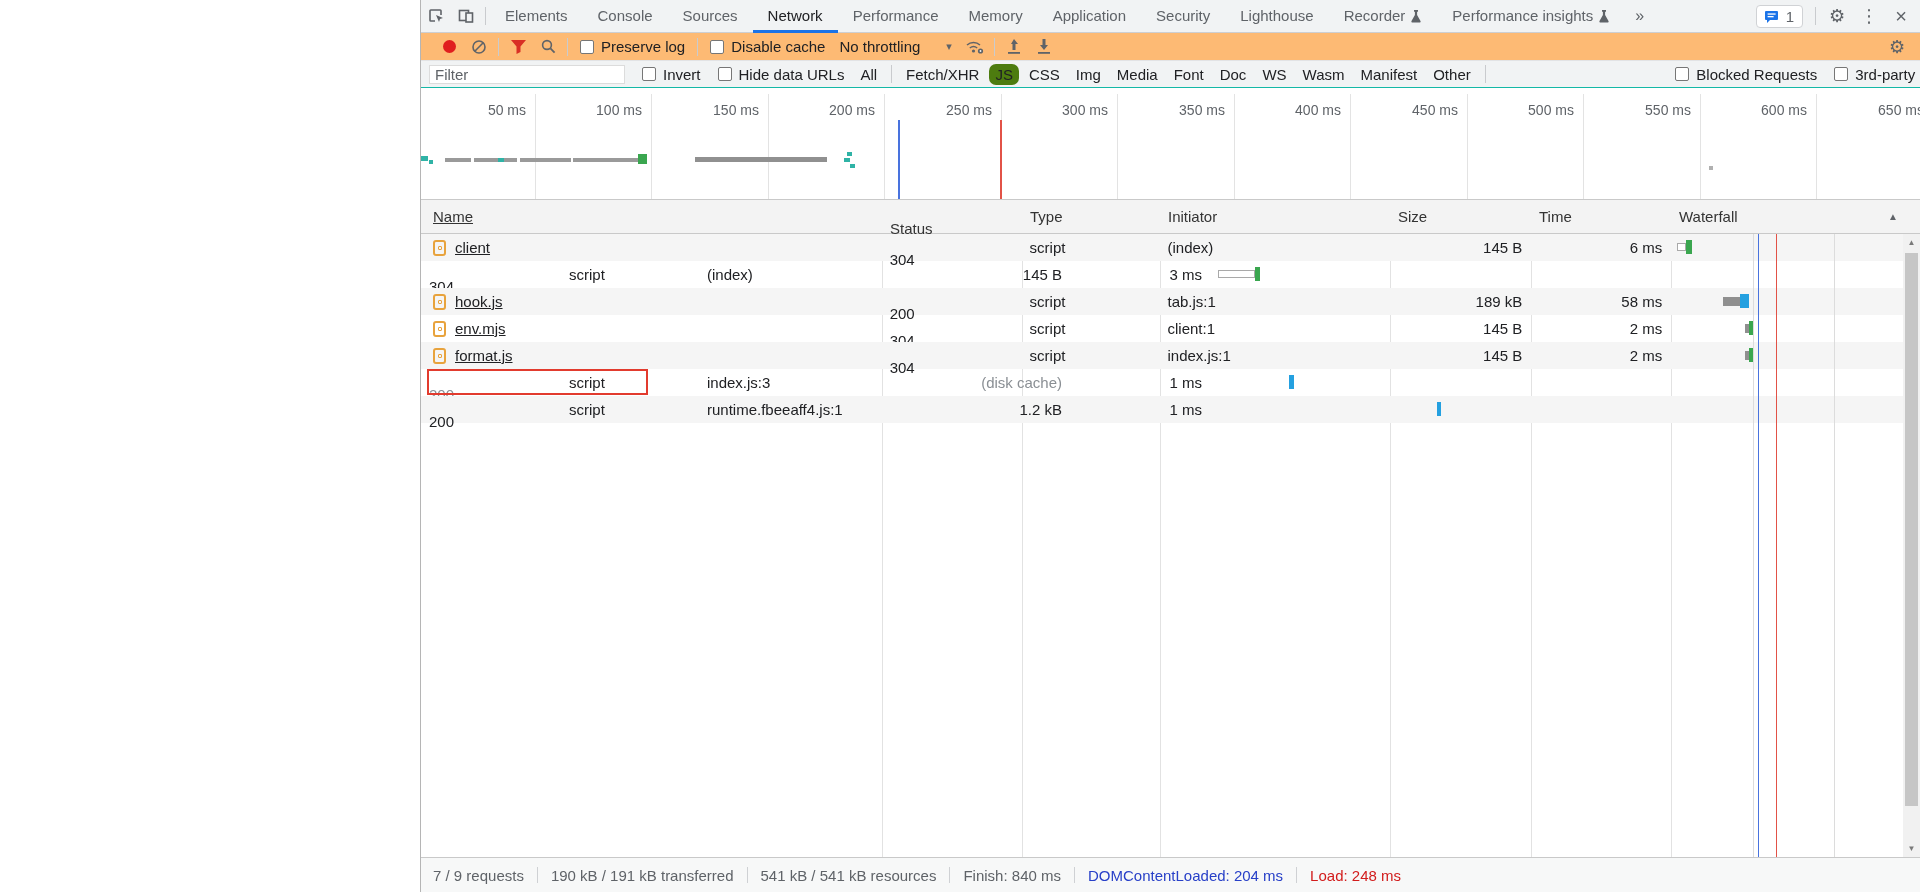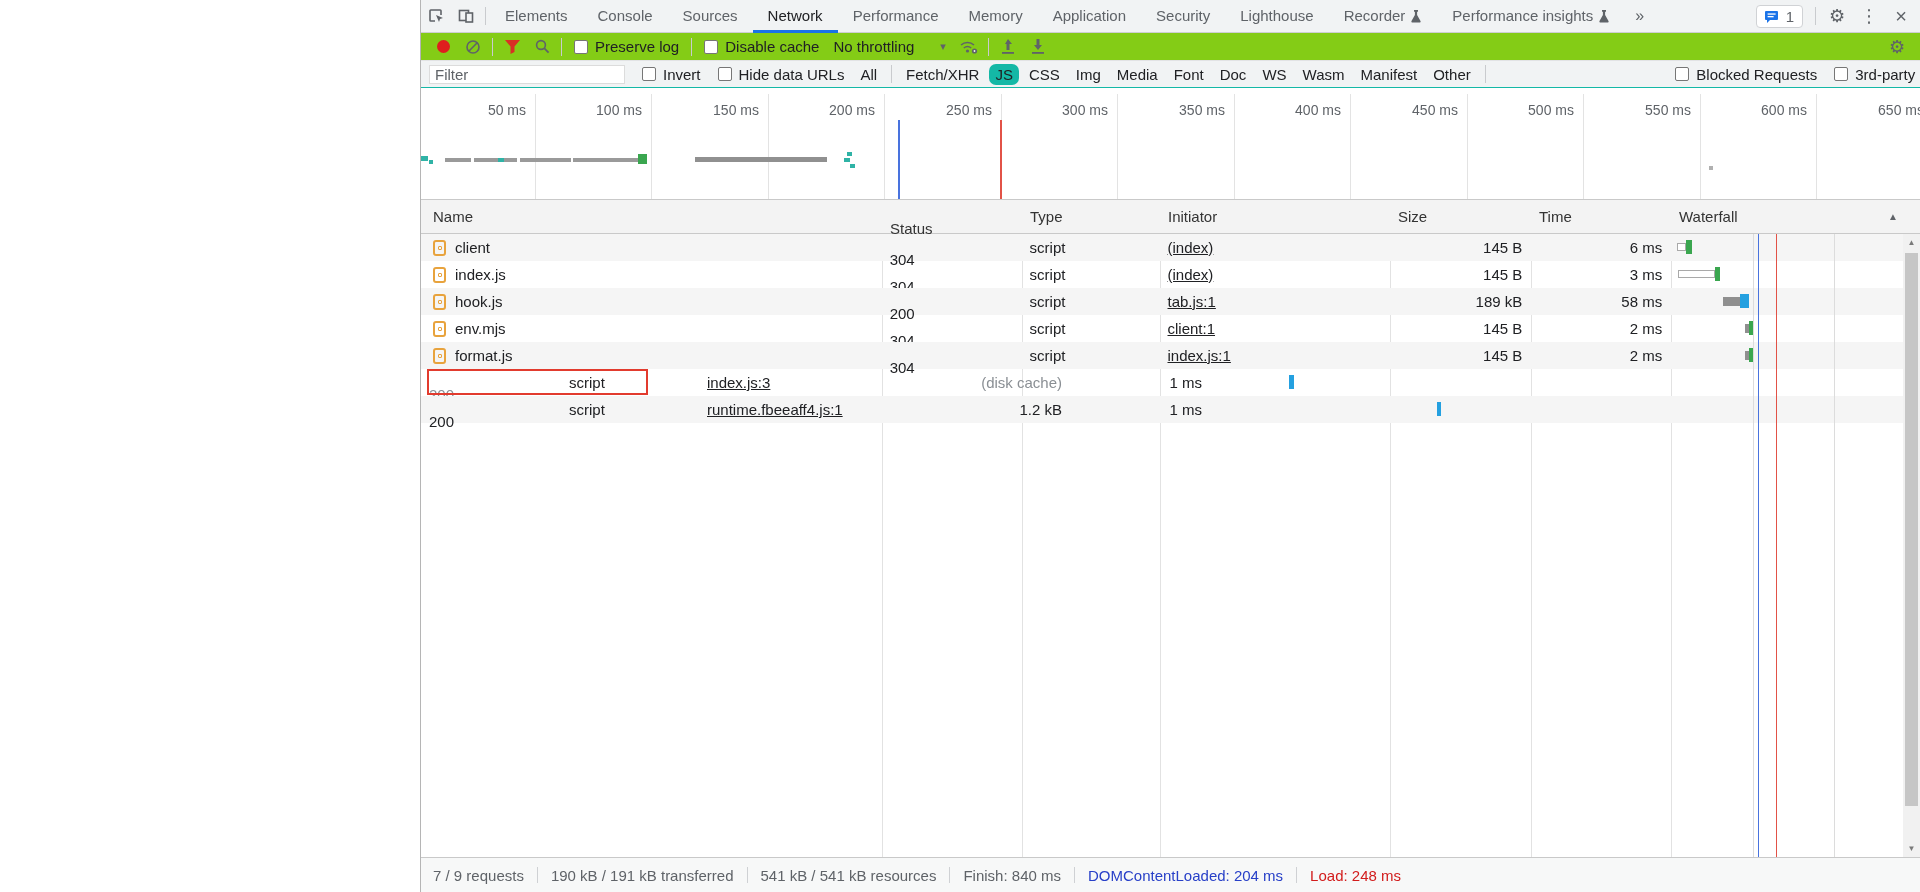--- a/index.html
+++ b/index.html
@@ -25,40 +25,40 @@
          display:flex; align-items:center; gap:5px; flex:none; }
   .tab.active { color:#202124; box-shadow:inset 0 -3px 0 #1a73e8; }
   .more-tabs { padding:0 10px; color:#5f6368; font-size:16px; }
   .tab-right { margin-left:auto; display:flex; align-items:center; gap:2px; padding-right:4px; }
   .issues { display:flex; align-items:center; gap:6px; border:1px solid #d0d2d5; border-radius:4px;
             background:#fff; padding:2px 8px; color:#5f6368; margin-right:6px; }
   .glyph { color:#5f6368; font-size:18px; line-height:1; }
   .flask svg, .flask { color:#5f6368; }
 
   
-  .netbar { height:28px; background:#84cc16; border-bottom:1px solid #e2e3e5;
-            display:flex; align-items:center; padding-left:8px; }
+  .netbar { height:28px; background:#fdba74; border-bottom:1px solid #e2e3e5;
+            display:flex; align-items:center; padding-left:14px; }
   .nb-gap { width:8px; flex:none; }
   .record-dot { width:13px; height:13px; border-radius:50%; background:#e01e1e; margin:0 8px; }
   .cb { width:14px; height:14px; border:1px solid #767676; border-radius:2px; background:#fff;
         flex:none; margin-right:7px; }
   .nb-label { color:#202124; white-space:nowrap; }
   .throttle { display:flex; align-items:center; gap:26px; margin-left:14px; color:#202124; }
   .caret { font-size:11px; color:#5f6368; }
   .netbar .right-gear { margin-left:auto; margin-right:8px; }
 
   
   .filterbar { height:27px; background:#f1f3f4; border-bottom:1px solid #14b8a6;
                display:flex; align-items:center; padding-left:8px; white-space:nowrap; }
   .filter-input { width:196px; height:19px; border:1px solid #dcdcdc; background:#fff;
                   font:15px "Liberation Sans", sans-serif; color:#202124; padding:0 5px; outline:none; }
   .filter-input::placeholder { color:#5f6368; }
   .fcheck { display:flex; align-items:center; margin-left:17px; }
   .pill { padding:2px 6px; margin:0 2px; color:#202124; border-radius:7px; }
-  .pill.sel { background:#14b8a6; }
+  .pill.sel { background:#4d7c0f; }
   .filterbar .vdiv { margin:0 6px; }
 
   
   .overview { position:relative; height:112px; background:#fff; border-bottom:1px solid #c9c9c9;
               overflow:hidden; }
   .gl { position:absolute; top:6px; bottom:0; width:1px; background:#e3e3e3; }
   .tick { position:absolute; top:14px; width:80px; text-align:right; padding-right:5px;
           color:#5f6368; font-size:14px; }
   .ovbar { position:absolute; }
   .ov-blue { position:absolute; top:32px; bottom:0; width:2px; background:#4973de; }
@@ -67,29 +67,29 @@
   
   .grid { position:relative; height:657px; background:#fff; overflow:hidden; }
   .coldiv { position:absolute; top:0; bottom:0; width:1px; background:#e2e2e2; }
   .thead { position:relative; height:34px; background:#f3f3f3; border-bottom:1px solid #c9c9c9;
            display:flex; align-items:center; z-index:2; }
   .th { padding-left:8px; color:#333; }
   .sort { position:absolute; right:22px; top:11px; font-size:10px; color:#5f6368; }
   .tr { position:relative; height:27px; display:flex; align-items:center; z-index:2; }
   .tr.odd { background:#f5f5f5; }
   .td { height:27px; line-height:27px; padding-left:8px; overflow:hidden; white-space:nowrap; }
-  .c-name{width:461px; display:flex; align-items:center; padding-left:12px;}
+  .c-name{width:461px; display:flex; align-items:center; padding-left:12px;text-decoration:underline;}
   .c-status{width:140px;margin-top:24px;} .c-type{width:138px;} .c-init{width:230px;}
   .c-size{width:141px; text-align:right; padding-right:8px;}
   .c-time{width:140px; text-align:right; padding-right:8px;}
   .c-wf{width:250px; position:relative; padding:0;}
   .ficon { width:13px; height:16px; border:2px solid #e8a33d; border-radius:3px; flex:none;
            margin-right:9px; display:flex; align-items:center; justify-content:center; }
   .ficon i { display:block; width:4px; height:4px; border:1px solid #e8a33d; border-radius:1px; }
-  .init-link { text-decoration:underline; color:#202124; }
+  .init-link { color:#202124; }
   .dim { color:#8a8f94; }
   .redbox { position:absolute; left:6px; top:0; width:221px; height:26px;
             border:2px solid #e23b2e; z-index:6; pointer-events:none; }
   .wfbar { position:absolute; }
   .wf-hollow { height:8px; top:9px; background:#fff; border:1px solid #a9a9a9; }
   .wf-gray { height:9px; top:9px; background:#8f8f8f; }
   .wf-green { height:14px; top:6px; background:#3aa64f; }
   .wf-blue { height:14px; top:6px; background:#24a0e0; }
   .wfline { position:absolute; top:34px; bottom:0; width:1px; z-index:3; }
 
@@ -366,26 +366,20 @@
         <div class="td c-init"><span class="init-link">(index)</span></div>
         <div class="td c-size">145 B</div>
         <div class="td c-time">6 ms</div>
         <div class="td c-wf">
           <div class="wfbar wf-hollow" style="left:7px;width:9px"></div>
           <div class="wfbar wf-green" style="left:16px;width:6px"></div>
         </div>
       </div>
 
       <div class="tr">
-        <div class="td c-name">
-            <span class="ficon">
-              <i></i>
-            </span>
-            <span>index.js</span>
-          </div>
         <div class="td c-status">304</div>
         <div class="td c-type">script</div>
         <div class="td c-init"><span class="init-link">(index)</span></div>
         <div class="td c-size">145 B</div>
         <div class="td c-time">3 ms</div>
         <div class="td c-wf">
           <div class="wfbar wf-hollow" style="left:8px;width:37px"></div>
           <div class="wfbar wf-green" style="left:45px;width:5px"></div>
         </div>
       </div>

